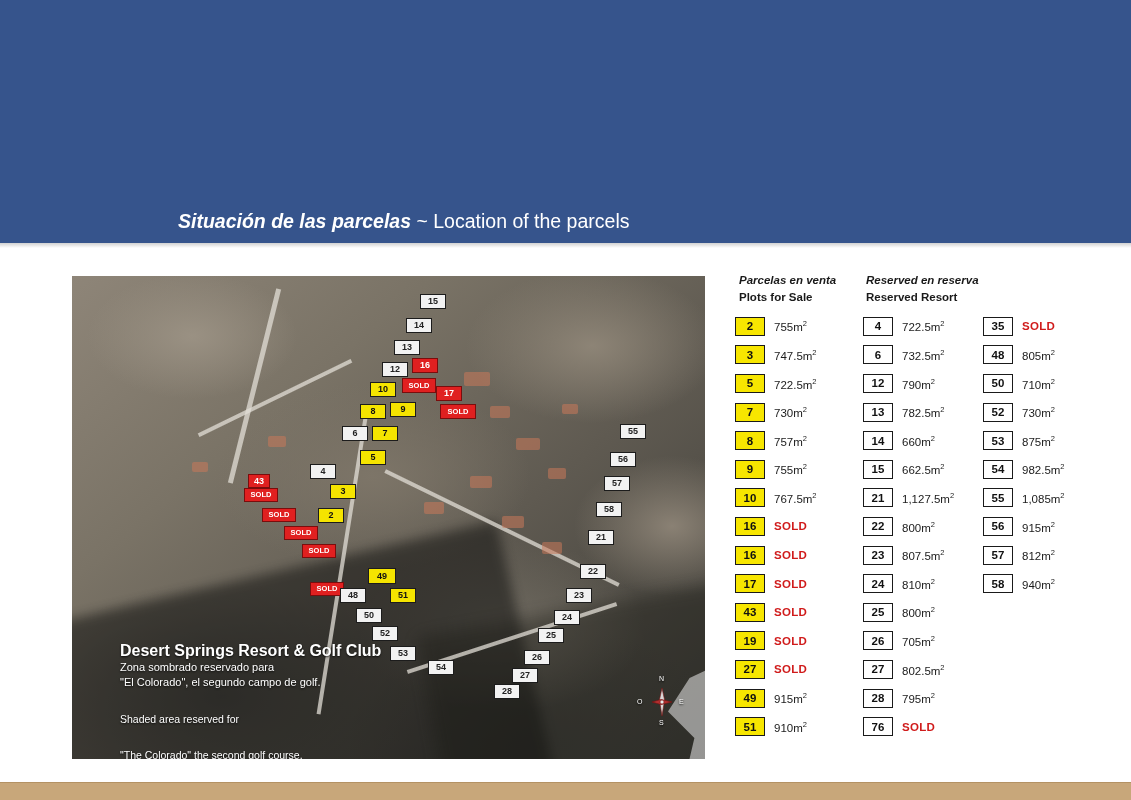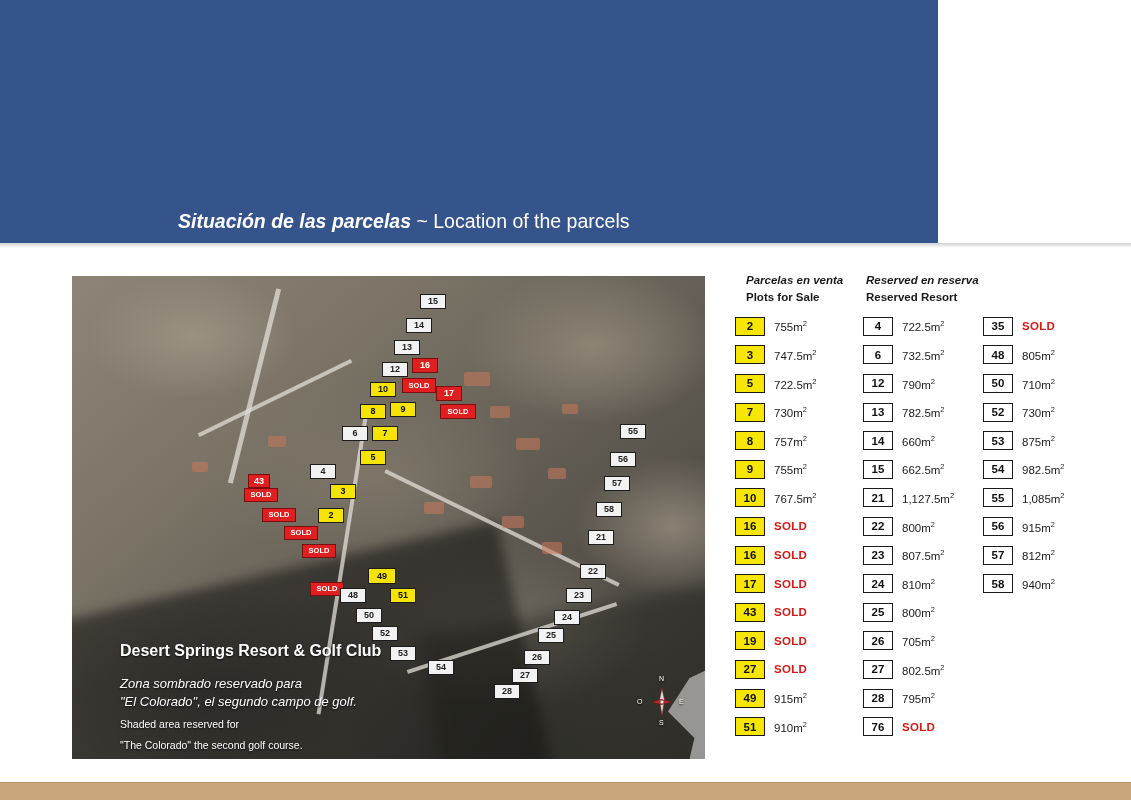--- a/index.html
+++ b/index.html
@@ -10,21 +10,21 @@
     background: #ffffff;
     font-family: "Liberation Sans", sans-serif;
     overflow: hidden;
     position: relative;
   }
 
   
   .banner {
     position: absolute;
     left: 0; top: 0;
-    width: 938px; height: 243px;
+    width: 1131px; height: 243px;
     background: #36548c;
   }
   .banner-title {
     position: absolute;
     left: 178px; top: 210px;
     font-size: 19.5px;
     color: #ffffff;
     white-space: nowrap;
   }
   .banner-title .it {
@@ -134,31 +134,30 @@
   
   .map-caption {
     position: absolute;
     left: 48px; top: 366px;
     color: #ffffff;
     text-shadow: 0 1px 2px rgba(0,0,0,0.8);
   }
   .map-caption .title {
     font-size: 16px;
     font-weight: bold;
-    margin-bottom: 15px;
+    margin-bottom: 0;
   }
   .map-caption .it {
-    font-size: 13px;
-    font-style: italic;
+    font-size: 11px;
     line-height: 1.35;
   }
   .map-caption .ro {
     font-size: 10.5px;
     line-height: 1.35;
-    margin-top: 7px;
+    margin-top: 22px;
   }
 
   
   .compass {
     position: absolute;
     left: 562px; top: 398px;
     width: 56px; height: 56px;
     color: #fff;
     font-size: 7px;
   }
@@ -184,21 +183,21 @@
     position: relative;
     height: 40px;
   }
   .col-head {
     position: absolute;
     font-size: 11.5px;
     line-height: 1.45;
   }
   .col-head .it { font-style: italic; font-weight: bold; }
   .col-head .ro { font-weight: bold; }
-  .ch-1 { left: 11px; top: 0; }
+  .ch-1 { left: 4px; top: 0; }
   .ch-2 { left: 131px; top: 0; }
 
   .cols {
     position: relative;
   }
   .col {
     position: absolute;
     top: 0;
   }
   .col-sale { left: 0px; }

